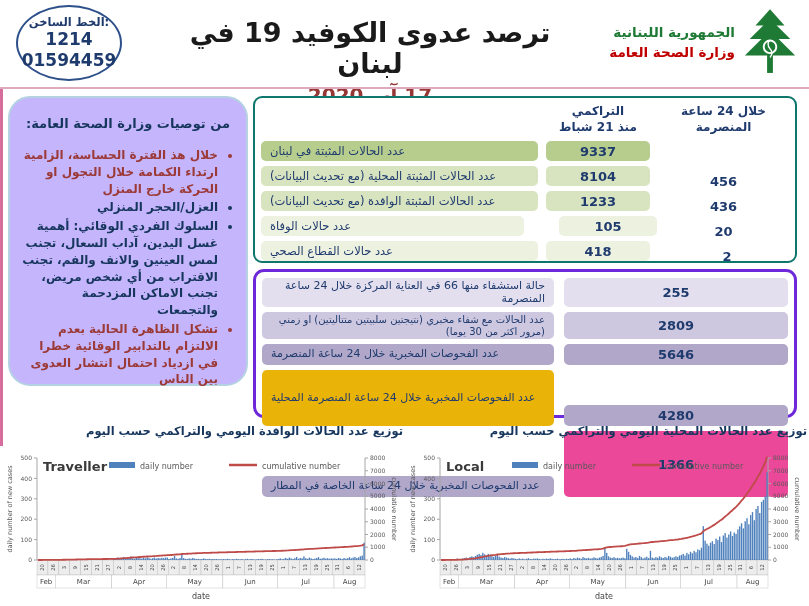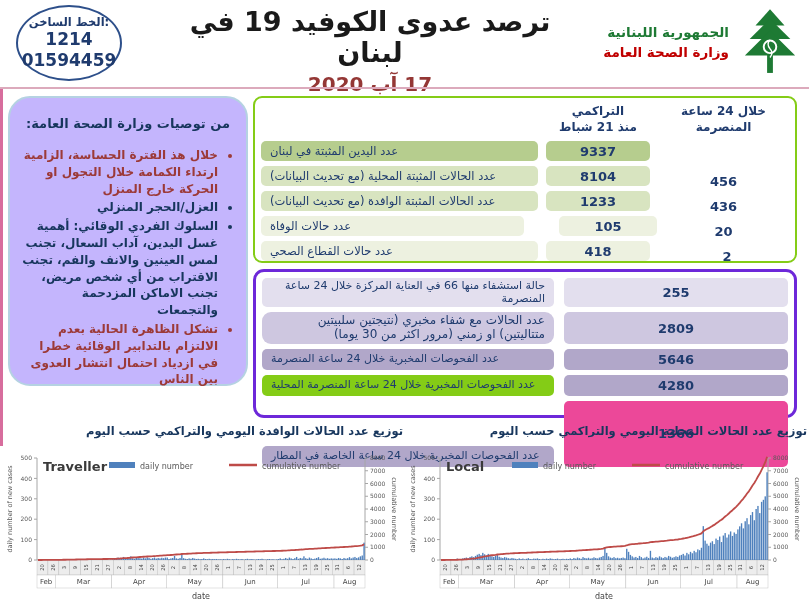--- a/index.html
+++ b/index.html
@@ -6,62 +6,62 @@
   body{font-family:"DejaVu Sans", sans-serif;}
   .page{position:relative;width:809px;height:606px;background:#fff;overflow:hidden;}
 
   
   .hotline{position:absolute;left:16px;top:5px;width:102px;height:72px;border:2.5px solid #2d4f8a;
     border-radius:50%;display:flex;flex-direction:column;align-items:center;justify-content:center;
     color:#1f3b6e;font-weight:bold;line-height:1.25;text-align:center;}
   .hotline .hl-label{font-size:11.5px;}
   .hotline .hl-num{font-size:17px;text-align:right;}
   .title-block{position:absolute;left:160px;top:4px;width:420px;text-align:center;}
-  .main-title{font-size:27px;font-weight:bold;color:#1a1a1a;margin:2px 0 4px 0;direction:rtl;}
+  .main-title{font-size:27px;font-weight:bold;color:#1a1a1a;margin:13px 0 4px 0;direction:rtl;}
   .main-date{font-size:20px;font-weight:bold;color:#943735;direction:rtl;}
-  .ministry{position:absolute;right:10px;top:6px;display:flex;direction:rtl;align-items:center;gap:12px;}
+  .ministry{position:absolute;right:10px;top:6px;display:flex;direction:rtl;align-items:center;gap:6px;}
   .ministry-text{text-align:right;direction:rtl;line-height:1.5;}
   .ministry-text .m1{color:#1e7a34;font-weight:bold;font-size:13.5px;}
   .ministry-text .m2{color:#c00000;font-weight:bold;font-size:13.5px;}
   .cedar{width:58px;height:72px;}
 
   .divider-h{position:absolute;left:0;top:87px;width:809px;height:2px;background:#dcaabc;}
   .divider-v{position:absolute;left:0;top:89px;width:3px;height:357px;background:#d76d9d;}
 
   
   .sidebar{position:absolute;left:8px;top:96px;width:240px;height:290px;background:#c4b5fd;
     border:2px solid #b5d2e2;border-radius:22px;box-sizing:border-box;padding:10px 12px;direction:rtl;color:#17365d;}
   .sidebar-title{text-align:center;font-weight:bold;font-size:13px;margin:8px 0 16px 0;}
   .sidebar ul{margin:0;padding:0 16px 0 0;list-style:disc;}
   .sidebar li{font-size:12px;line-height:1.4;text-align:right;margin-bottom:2px;font-weight:bold;}
   .sidebar li.em{color:#9c3a38;}
 
   
   .green-table{position:absolute;left:253px;top:96px;width:544px;height:167px;background:#fff;
-    border:2px solid #84cc16;border-radius:9px;box-sizing:border-box;padding:4px 6px;}
+    border:2px solid #0f766e;border-radius:9px;box-sizing:border-box;padding:4px 6px;}
   .ghead{display:flex;gap:8px;height:36px;align-items:center;margin-bottom:3px;}
   .ghead .spacer{width:279px;}
   .ghead .hcell{font-size:12px;font-weight:bold;color:#1f3b6e;text-align:center;line-height:1.3;direction:rtl;}
   .ghead .hcum{width:105px;}
   .ghead .h24{width:132px;}
   .grow{display:flex;gap:8px;height:20px;margin-bottom:5px;}
   .gcell{border-radius:5px;display:flex;align-items:center;box-sizing:border-box;}
   .glabel{width:279px;justify-content:flex-end;direction:rtl;padding:0 9px;font-size:11.5px;color:#1f3b6e;}
   .gnum{justify-content:center;font-size:13px;font-weight:bold;color:#1f3b6e;}
   .gnum.cum{width:105px;}
   .gnum.h24{width:132px;margin-top:40px;}
 
   
   .purple-table{position:absolute;left:253px;top:269px;width:544px;height:149px;background:#fff;
     border:3px solid #6d28d9;border-radius:11px;box-sizing:border-box;padding:6px 6px;}
   .prow{display:flex;gap:10px;margin-bottom:5px;}
   .pcell{border-radius:5px;display:flex;align-items:center;box-sizing:border-box;}
   .plabel{width:292px;justify-content:flex-end;direction:rtl;padding:2px 9px;font-size:11px;color:#1f3b6e;
     line-height:1.15;text-align:right;min-height:21px;}
-  .plabel.small{font-size:12px;border-radius:9px;}
+  .plabel.small{font-size:10px;}
   .pvalue{flex:1;justify-content:center;font-size:13px;font-weight:bold;color:#1f3b6e;min-height:21px;}
 
   
   .chart-title{position:absolute;top:424px;width:400px;text-align:right;direction:rtl;
     color:#17365d;font-size:11.5px;font-weight:600;}
   .ct-0{left:3px;}
   .ct-1{left:407px;}
 
   
   .chart-box{position:absolute;top:448px;width:400px;height:156px;}
@@ -121,21 +121,21 @@
         <span>التراكمي</span><br>
         <span>منذ 21 شباط</span>
       </div>
       <div class="hcell h24">
         <span>خلال 24 ساعة</span><br>
         <span>المنصرمة</span>
       </div>
     </div>
     <div id="green-rows">
         <div class="grow">
-          <div class="gcell glabel" style="background: rgb(182, 205, 142);">عدد اليدين المثبتة في لبنان</div>
+          <div class="gcell glabel" style="background: rgb(182, 205, 142);">عدد الحالات المثبتة في لبنان</div>
           <div class="gcell gnum cum" style="background: rgb(182, 205, 142);">9337</div>
           <div class="gcell gnum h24" style="background: rgb(182, 205, 142);">456</div>
         </div>
         <div class="grow">
           <div class="gcell glabel" style="background: rgb(216, 228, 192);">عدد الحالات المثبتة المحلية  (مع تحديث البيانات)</div>
           <div class="gcell gnum cum" style="background: rgb(216, 228, 192);">8104</div>
           <div class="gcell gnum h24" style="background: rgb(216, 228, 192);">436</div>
         </div>
         <div class="grow">
           <div class="gcell glabel" style="background: rgb(216, 228, 192);">عدد الحالات المثبتة الوافدة (مع تحديث البيانات)</div>
@@ -163,22 +163,22 @@
         </div>
         <div class="prow">
           <div class="pcell plabel small" style="background: rgb(206, 199, 224);">عدد الحالات مع شفاء مخبري (نتيجتين سلبيتين متتاليتين) او زمني (مرور اكثر من 30 يوما)</div>
           <div class="pcell pvalue" style="background: rgb(206, 199, 224);">2809</div>
         </div>
         <div class="prow">
           <div class="pcell plabel" style="background: rgb(177, 167, 201);">عدد الفحوصات المخبرية خلال 24 ساعة المنصرمة</div>
           <div class="pcell pvalue" style="background: rgb(177, 167, 201);">5646</div>
         </div>
         <div class="prow">
-          <div class="pcell plabel" style="background: #84cc16;">عدد الفحوصات المخبرية خلال 24 ساعة المنصرمة المحلية</div>
-          <div class="pcell pvalue" style="background: rgb(177, 167, 201);">4280</div>
+          <div class="pcell plabel" style="background: #eab308;">عدد الفحوصات المخبرية خلال 24 ساعة المنصرمة المحلية</div>
+          <div class="pcell pvalue" style="background: rgb(177, 167, 201); margin-top: 35px;">4280</div>
         </div>
         <div class="prow">
           <div class="pcell plabel" style="background: rgb(177, 167, 201); margin-top: 45px;">عدد الفحوصات المخبرية خلال 24 ساعة الخاصة في المطار</div>
           <div class="pcell pvalue" style="background: #ec4899;">1366</div>
         </div>
       </div>
   </div>
 
   <div class="chart-title ct-0">توزيع عدد الحالات الوافدة اليومي والتراكمي حسب اليوم</div>
   <div class="chart-title ct-1">توزيع عدد الحالات المحلية اليومي والتراكمي حسب اليوم</div>

